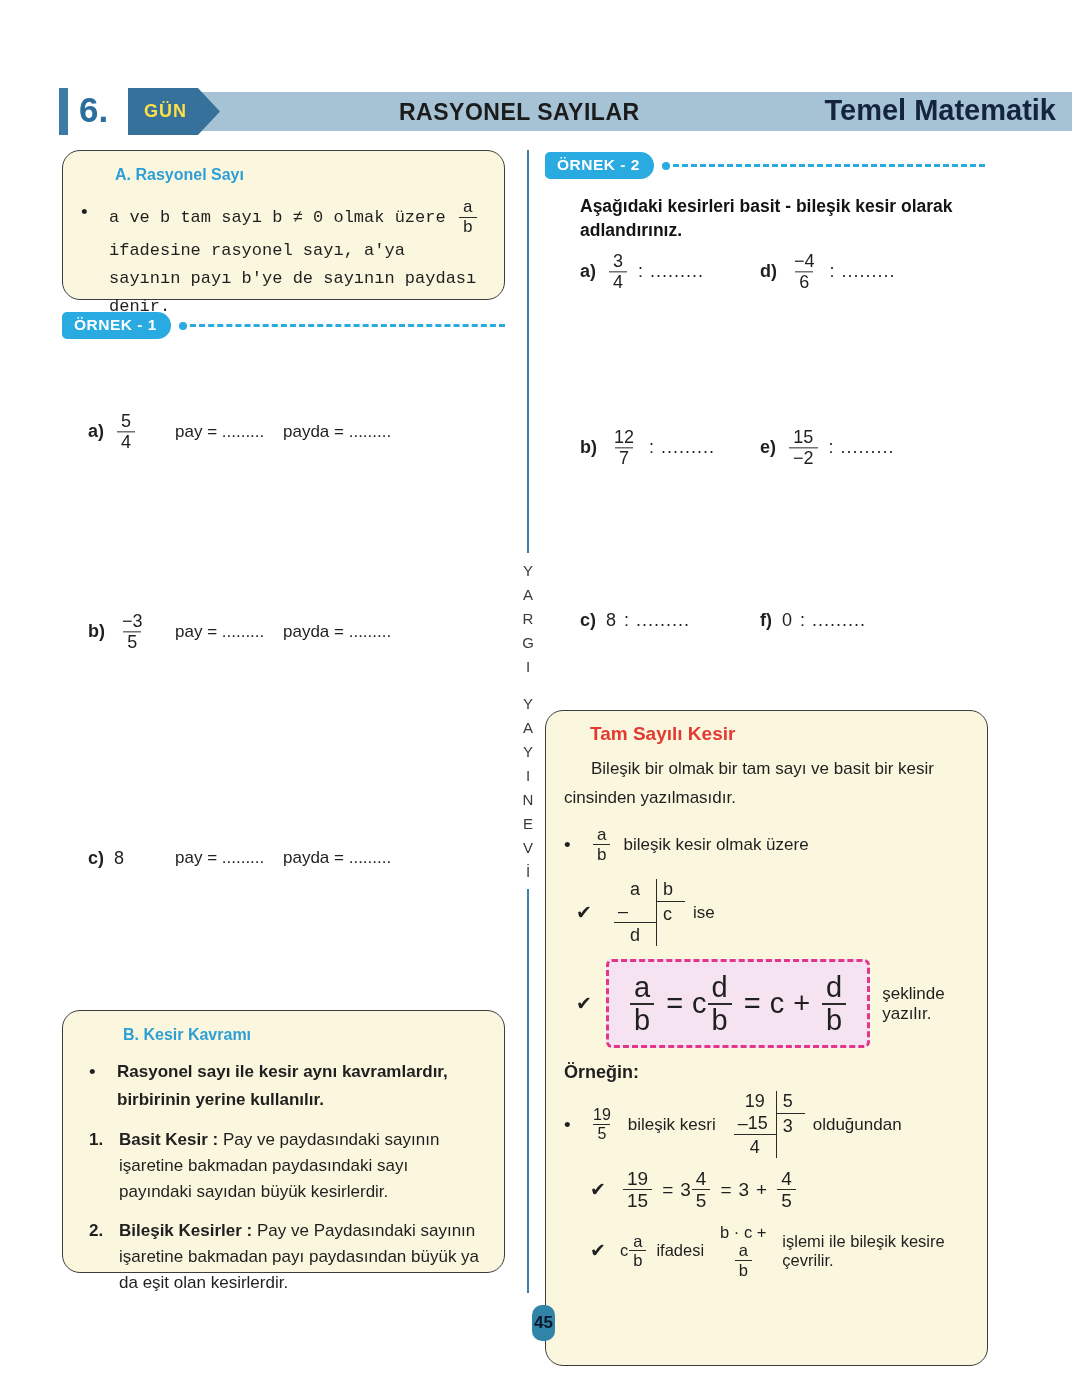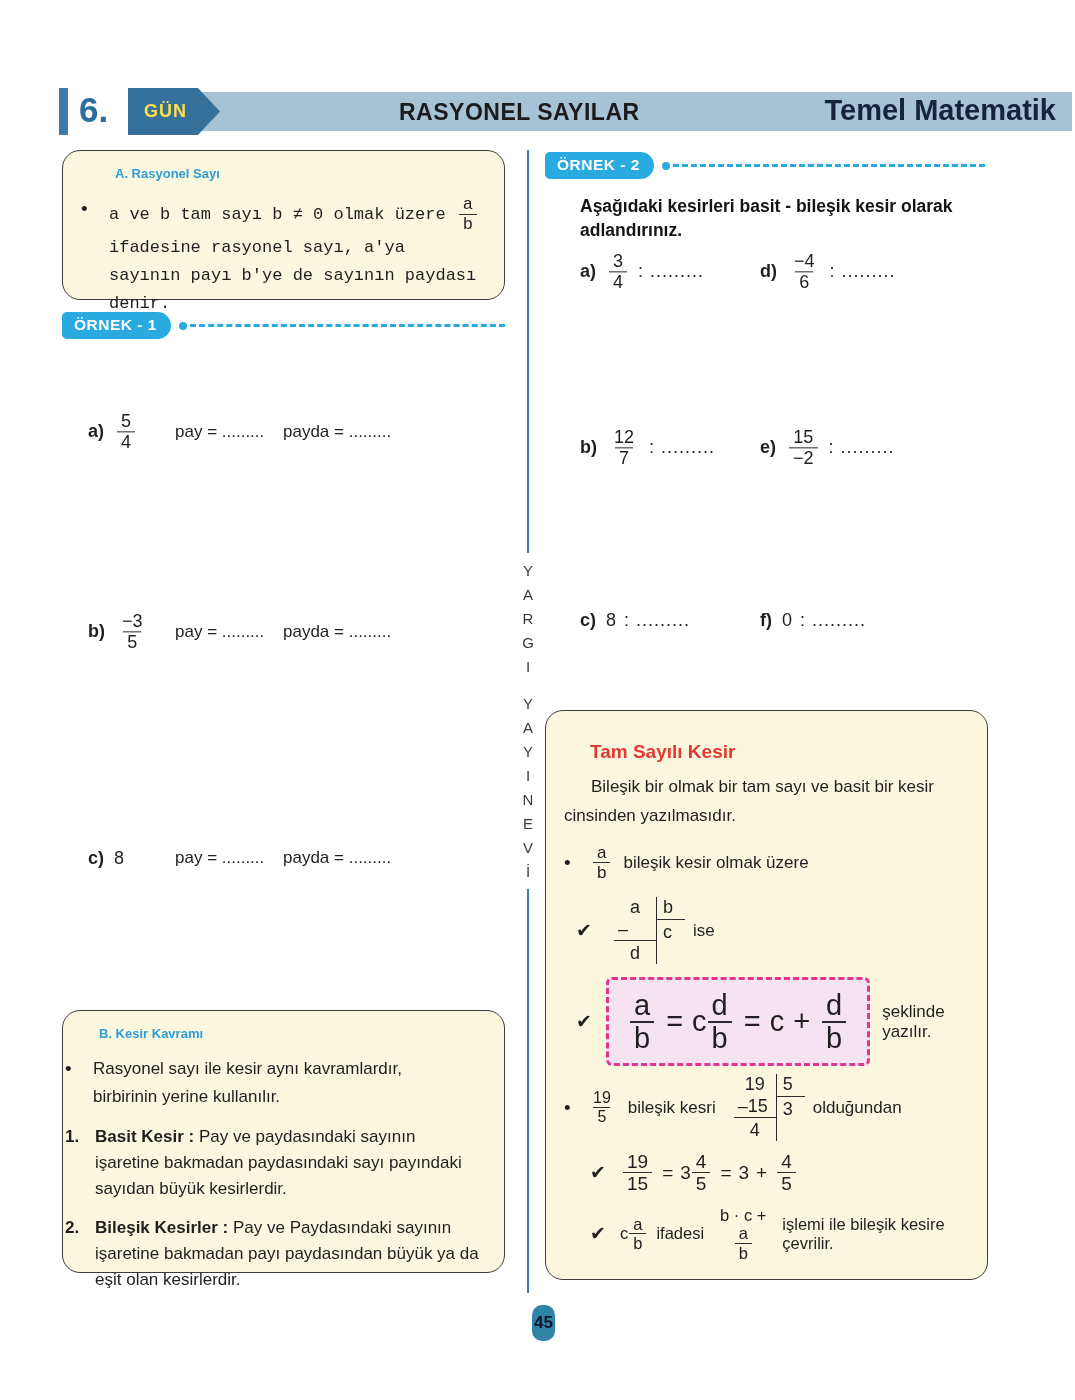--- a/index.html
+++ b/index.html
@@ -13,26 +13,26 @@
   .hdr-banner { position:absolute; left:128px; top:92px; width:944px; height:39px; background:#a6c2d5; }
   .hdr-title { position:absolute; left:271px; top:7px; font-size:23px; font-weight:bold; color:#1b1b1b; letter-spacing:0.5px; }
   .hdr-brand { position:absolute; right:16px; top:2px; font-size:29px; font-weight:bold; color:#15243e; }
   .hdr-gun { position:absolute; left:128px; top:88px; width:92px; height:47px; background:#36719b;
              clip-path:polygon(0 0,76% 0,100% 50%,76% 100%,0 100%);
              display:flex; align-items:center; padding-left:16px;
              color:#fde047; font-size:18px; font-weight:bold; letter-spacing:1px; }
 
   
   .cream-box { position:absolute; background:#fbf7df; border:1.6px solid #3c3c3c; border-radius:18px; }
-  .box-title { font-size:13px; font-weight:bold; color:#2d9fd6; margin-left:34px; }
+  .box-title { font-size:16px; font-weight:bold; color:#2d9fd6; margin-left:34px; }
   .box-title.red { color:#e23a30; margin-left:26px; font-size:19px; }
 
   #box-a { left:62px; top:150px; width:443px; height:150px; padding:15px 20px 10px 18px; }
-  #box-b { left:62px; top:1010px; width:443px; height:263px; padding:15px 20px 10px 2px; }
-  #box-tam { left:545px; top:710px; width:443px; height:570px; padding:30px 18px 6px 18px; }
+  #box-b { left:62px; top:1010px; width:443px; height:263px; padding:15px 20px 10px 26px; }
+  #box-tam { left:545px; top:710px; width:443px; height:656px; padding:12px 18px 6px 18px; }
 
   .bullet-row { display:flex; margin-top:14px; }
   .bullet-glyph { width:28px; font-size:19px; line-height:28px; flex:none; }
   .body-text { font-size:17px; line-height:28px; }
   .frac { display:inline-flex; flex-direction:column; align-items:center; vertical-align:middle; margin:0 3px; line-height:1.12; text-align:center; }
   .frac .num { padding:0 4px; }
   .frac .den { padding:0 4px; border-top:1.6px solid #2b2b2b; }
 
   .numbered { display:flex; margin-top:13px; }
   .numbered .no { width:30px; font-weight:bold; font-size:17px; line-height:26px; flex:none; }
@@ -159,21 +159,21 @@
       <span>8</span>
     </span>
     <span class="ex-group pp" style="left:87px;">pay = .........</span>
     <span class="ex-group pp" style="left:195px;">payda = .........</span>
   </div>
 
   <section class="cream-box" id="box-b">
     <h2 class="box-title">B. Kesir Kavramı</h2>
     <div class="bullet-row">
       <span class="bullet-glyph">•</span>
-      <p class="body-text" style="width:370px;">Rasyonel sayı ile kesir aynı kavramlardır, birbirinin yerine kullanılır.</p>
+      <p class="body-text" style="width:370px;font-weight:bold;">Rasyonel sayı ile kesir aynı kavramlardır, birbirinin yerine kullanılır.</p>
     </div>
     <div class="numbered">
       <span class="no">1.</span>
       <p class="txt"><b>Basit Kesir :</b><span> Pay ve paydasındaki sayının işaretine bakmadan paydasındaki sayı payındaki sayıdan büyük kesirlerdir.</span></p>
     </div>
     <div class="numbered">
       <span class="no">2.</span>
       <p class="txt"><b>Bileşik Kesirler :</b><span> Pay ve Paydasındaki sayının işaretine bakmadan payı paydasından büyük ya da eşit olan kesirlerdir.</span></p>
     </div>
   </section>
@@ -308,20 +308,21 @@
         <span>c</span>
         <span>+</span>
         <span class="frac">
             <span class="num">d</span>
             <span class="den">b</span>
           </span>
       </span>
       <span class="suffix-text">şeklinde yazılır.</span>
     </div>
 
+    <p style="margin-top:14px; font-weight:bold; font-size:18px;">Örneğin:</p>
 
     <div class="flow-row" style="margin-top:8px;">
       <span class="bullet-glyph" style="width:22px;">•</span>
       <span class="frac">
           <span class="num">19</span>
           <span class="den">5</span>
         </span>
       <span class="body-text" style="margin:0 10px;">bileşik kesri</span>
       <span class="longdiv">
         <span class="ld-left">

